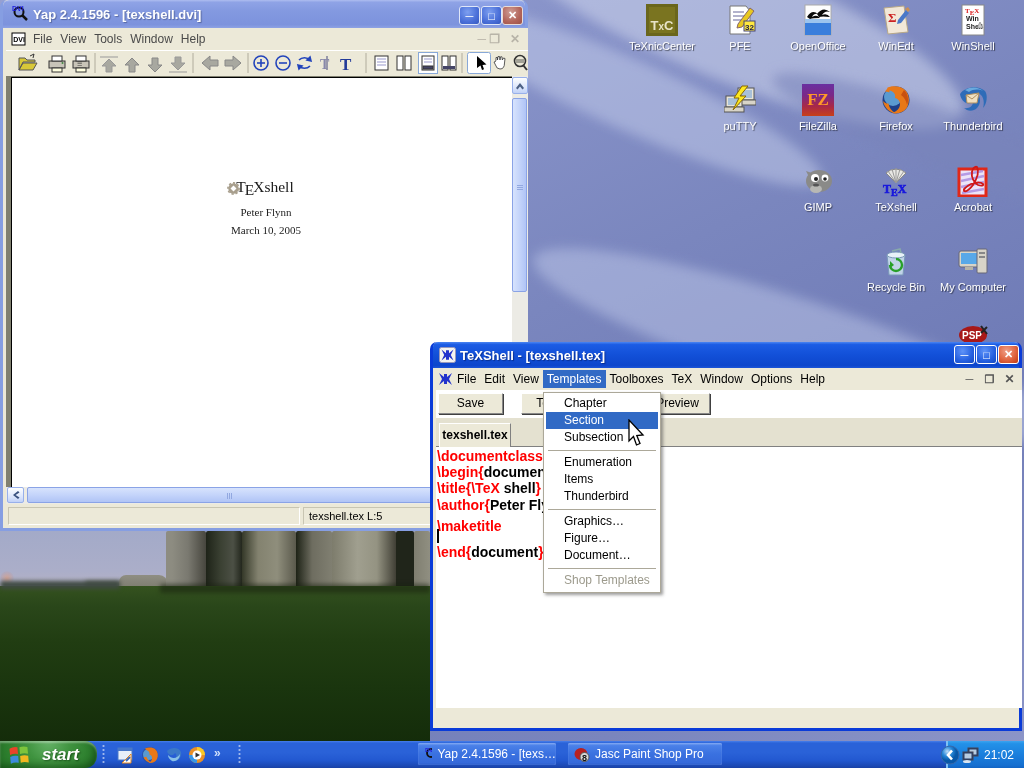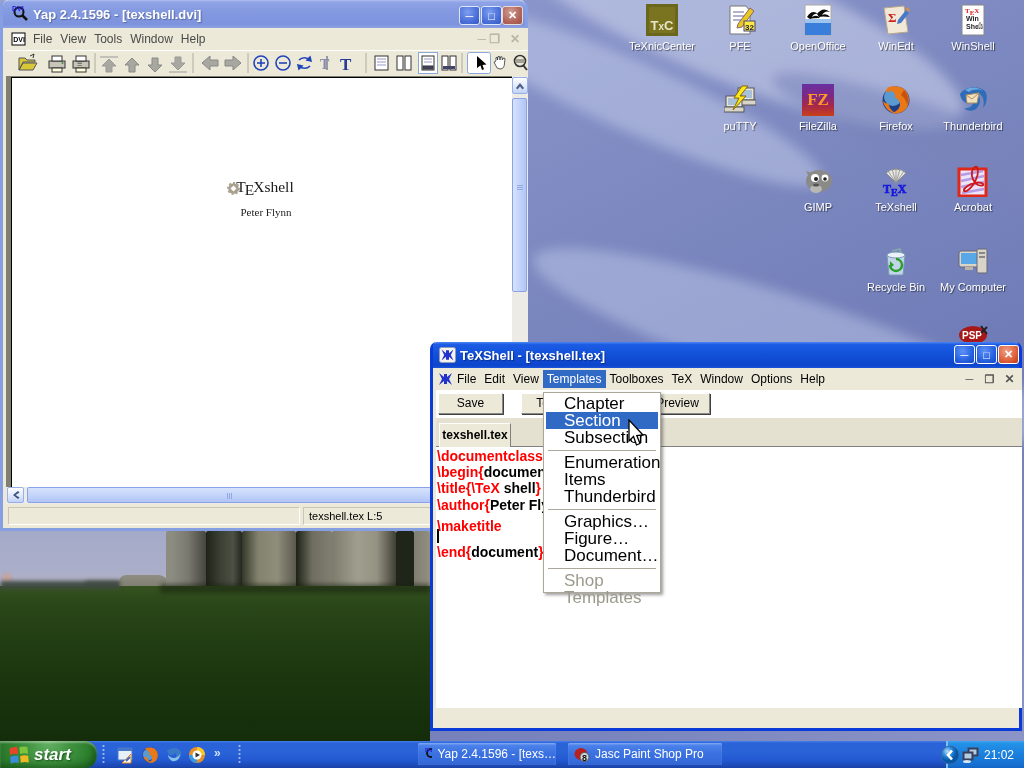--- a/index.html
+++ b/index.html
@@ -54,21 +54,21 @@
 #textools{position:absolute;left:3px;top:48px;width:586px;height:28px;background:#fff}
 .xbtn{position:absolute;top:3px;width:65px;height:21px;background:#ece9d8;border:1px solid #888;border-top-color:#fff;border-left-color:#fff;box-shadow:1px 1px 0 #404040;font-size:12px;text-align:center;line-height:19px}
 #textabs{position:absolute;left:3px;top:76px;width:586px;height:29px;background:#e4e1d0;border-bottom:1px solid #808080}
 #tab1{position:absolute;left:3px;top:5px;width:72px;height:24px;background:#ece9d8;border:1px solid #808080;border-bottom:none;border-top-color:#fff;border-left-color:#fff;font-weight:bold;font-size:12px;text-align:center;line-height:22px}
 #texedit{position:absolute;left:3px;top:105px;width:586px;height:261px;background:#fff;font-weight:bold;font-size:14px;white-space:pre;line-height:16.2px}
 #texedit div{position:absolute;left:1px}
 .red{color:#f00}
 #texstatus{position:absolute;left:3px;top:366px;width:586px;height:20px;background:#ece9d8;font-size:11px}
 .spanel{position:absolute;top:2px;height:17px;border:1px solid #9d9b8d;border-bottom-color:#fff;border-right-color:#fff;padding:2px 4px;overflow:hidden;white-space:nowrap}
 
-#dmenu{position:absolute;left:543px;top:392px;width:118px;height:201px;background:#fff;border:1px solid #aca899;box-shadow:2px 2px 3px rgba(60,60,60,.5);z-index:60;font-size:17px}
+#dmenu{position:absolute;left:543px;top:392px;width:118px;height:201px;background:#fff;border:1px solid #aca899;box-shadow:2px 2px 3px rgba(60,60,60,.5);z-index:60;font-size:12px}
 .ditem{position:absolute;left:2px;right:2px;height:17px;line-height:17px;padding-left:18px}
 .dsep{position:absolute;left:4px;right:4px;height:1px;background:#aca899}
 
 #taskbar{left:0;top:741px;width:1024px;height:27px;z-index:80;
  background:linear-gradient(180deg,#4b80ec 0%,#3a73e3 3%,#2a62d8 8%,#2a62d8 42%,#2258d0 72%,#1c49b4 92%,#1941a5 100%)}
 #startbtn{position:absolute;left:0;top:0;width:97px;height:27px;border-radius:0 12px 12px 0;
  background:radial-gradient(circle at 50% 0%,#66b368 0%,#3f933f 40%,#2d7f2e 75%,#256f26 100%);
  box-shadow:inset 0 2px 2px rgba(255,255,255,.35), inset -3px -3px 6px rgba(0,40,0,.4);
  color:#fff;font-weight:bold;font-style:italic;font-size:17px;display:flex;align-items:center}
 .tkbtn{position:absolute;top:2px;height:22px;border-radius:2px;color:#fff;font-size:12px;display:flex;align-items:center;overflow:hidden;white-space:nowrap}
@@ -347,20 +347,21 @@
       <div class="abs" style="left:4px;top:100px;width:100%;text-align:center;font-family:'Liberation Serif',serif;font-size:15.5px;color:#1a1a1a">
         <span style="position:relative">
           <svg width="13" height="13" style="position:absolute;left:-9px;top:4px">
               <circle cx="6.5" cy="6.5" r="5.2" fill="#a89f8d"></circle>
               <circle cx="6.5" cy="6.5" r="5.6" fill="none" stroke="#a89f8d" stroke-width="1.6" stroke-dasharray="2.2 2"></circle>
               <rect x="4.4" y="4.4" width="4.2" height="4.2" fill="#fff" transform="rotate(45 6.5 6.5)"></rect>
             </svg>T<span style="position:relative;top:3px;left:-1px">E</span><span style="position:relative;left:-2px">Xshell</span>
         </span>
       </div>
       <div class="abs" style="left:4px;top:128px;width:100%;text-align:center;font-family:'Liberation Serif',serif;font-size:11px;color:#222">Peter Flynn</div>
+      <div class="abs" style="left:4px;top:146px;width:100%;text-align:center;font-family:'Liberation Serif',serif;font-size:11px;color:#222">March 10, 2005</div>
     </div>
   </div>
   <div id="yapvsb">
     <div class="sbtn" style="left:0;top:1px;width:16px;height:17px">
         <svg width="10" height="8">
           <path d="M5 1 L9 6 L7.5 7.5 L5 4.5 L2.5 7.5 L1 6 Z" fill="#4d6185"></path>
         </svg>
       </div>
     <div class="sthumb" style="left:0;top:22px;width:15px;height:194px">
         <div style="position:absolute;left:4px;top:86px;width:6px;height:1px;background:#92a8e0;box-shadow:0 2px 0 #92a8e0,0 4px 0 #92a8e0"></div>
@@ -448,21 +449,21 @@
 <div class="abs" id="taskbar">
   <div id="startbtn">
     <svg width="22" height="21" style="margin-left:8px">
         <g transform="rotate(-5 11 10)">
           <path d="M2 4 Q6 2 10 3.2 L10 10 Q6 8.8 2 10.2 Z" fill="#e8442a"></path>
           <path d="M12 3.4 Q16 2.2 20 3.8 L20 10.6 Q16 9.2 12 10.2 Z" fill="#7cc43c"></path>
           <path d="M2 12.2 Q6 10.8 10 12 L10 18.8 Q6 17.6 2 19 Z" fill="#3c8cdc"></path>
           <path d="M12 12.2 Q16 11.2 20 12.6 L20 19.4 Q16 18 12 18.8 Z" fill="#f0b820"></path>
         </g>
       </svg>
-    <span style="margin-left:4px;text-shadow:1px 1px 2px rgba(0,40,0,.6)">start</span>
+    <span style="margin-left:12px;text-shadow:1px 1px 2px rgba(0,40,0,.6)">start</span>
   </div>
   <div class="qsep" style="left:102px"></div>
   <svg class="abs" style="left:117px;top:5px" width="18" height="18">
       <rect x="1" y="2" width="14" height="12" fill="#e8f0fa" stroke="#4878c8"></rect>
       <rect x="1" y="2" width="14" height="3" fill="#4878c8"></rect>
       <path d="M8 14 L14 8 L14 17 L5 17 Z" fill="#fff" stroke="#e88820"></path>
       <path d="M9 15 L13 11" stroke="#3868b8" stroke-width="2"></path>
     </svg>
   <svg class="abs" style="left:141px;top:5px" width="18" height="18">
       <circle cx="9" cy="9" r="8" fill="#2a52a8"></circle>

